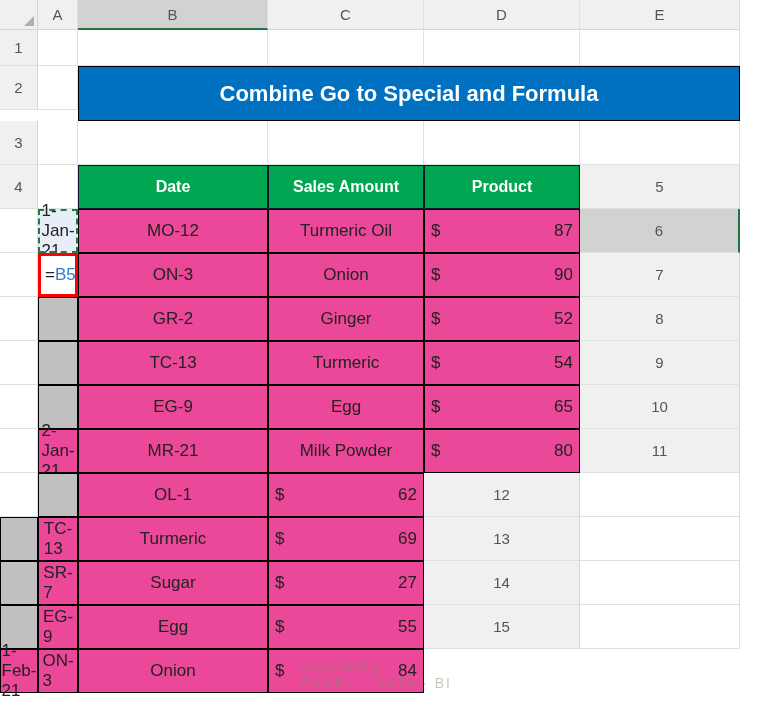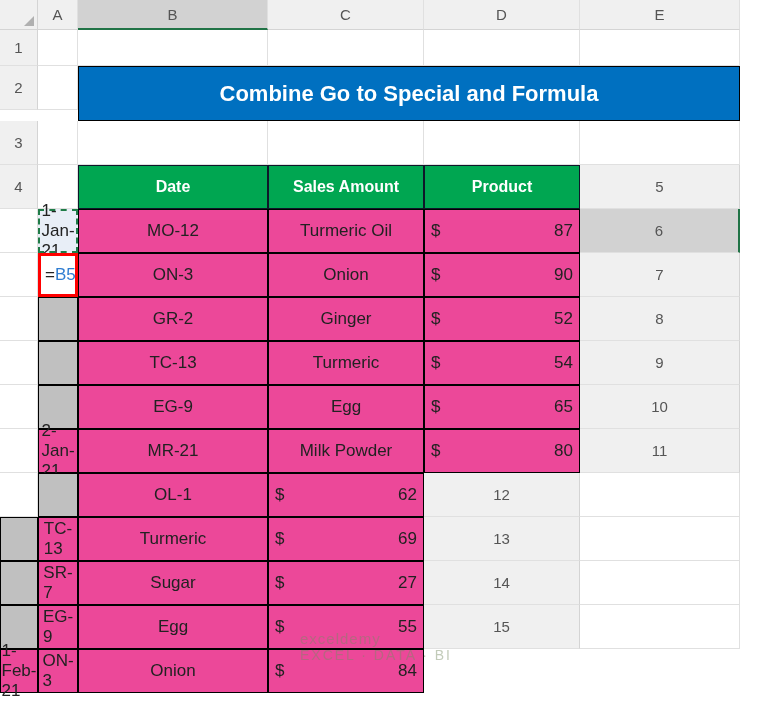--- a/index.html
+++ b/index.html
@@ -119,21 +119,21 @@
   }
   .editing .eq { color: #222; }
   .editing .ref { color: #2f7dd1; }
   .rowhead.selected {
     background: #d2d2d2;
     border-right: 2px solid #217346;
   }
   .watermark {
     position: absolute;
     left: 300px;
-    top: 630px;
+    top: 658px;
     font-size: 15px;
     color: rgba(120,140,100,0.45);
     letter-spacing: 1px;
     pointer-events: none;
   }
   .watermark .sub { font-size: 14px; display:block; letter-spacing:2px; }
 </style>
 </head>
 <body>
 

